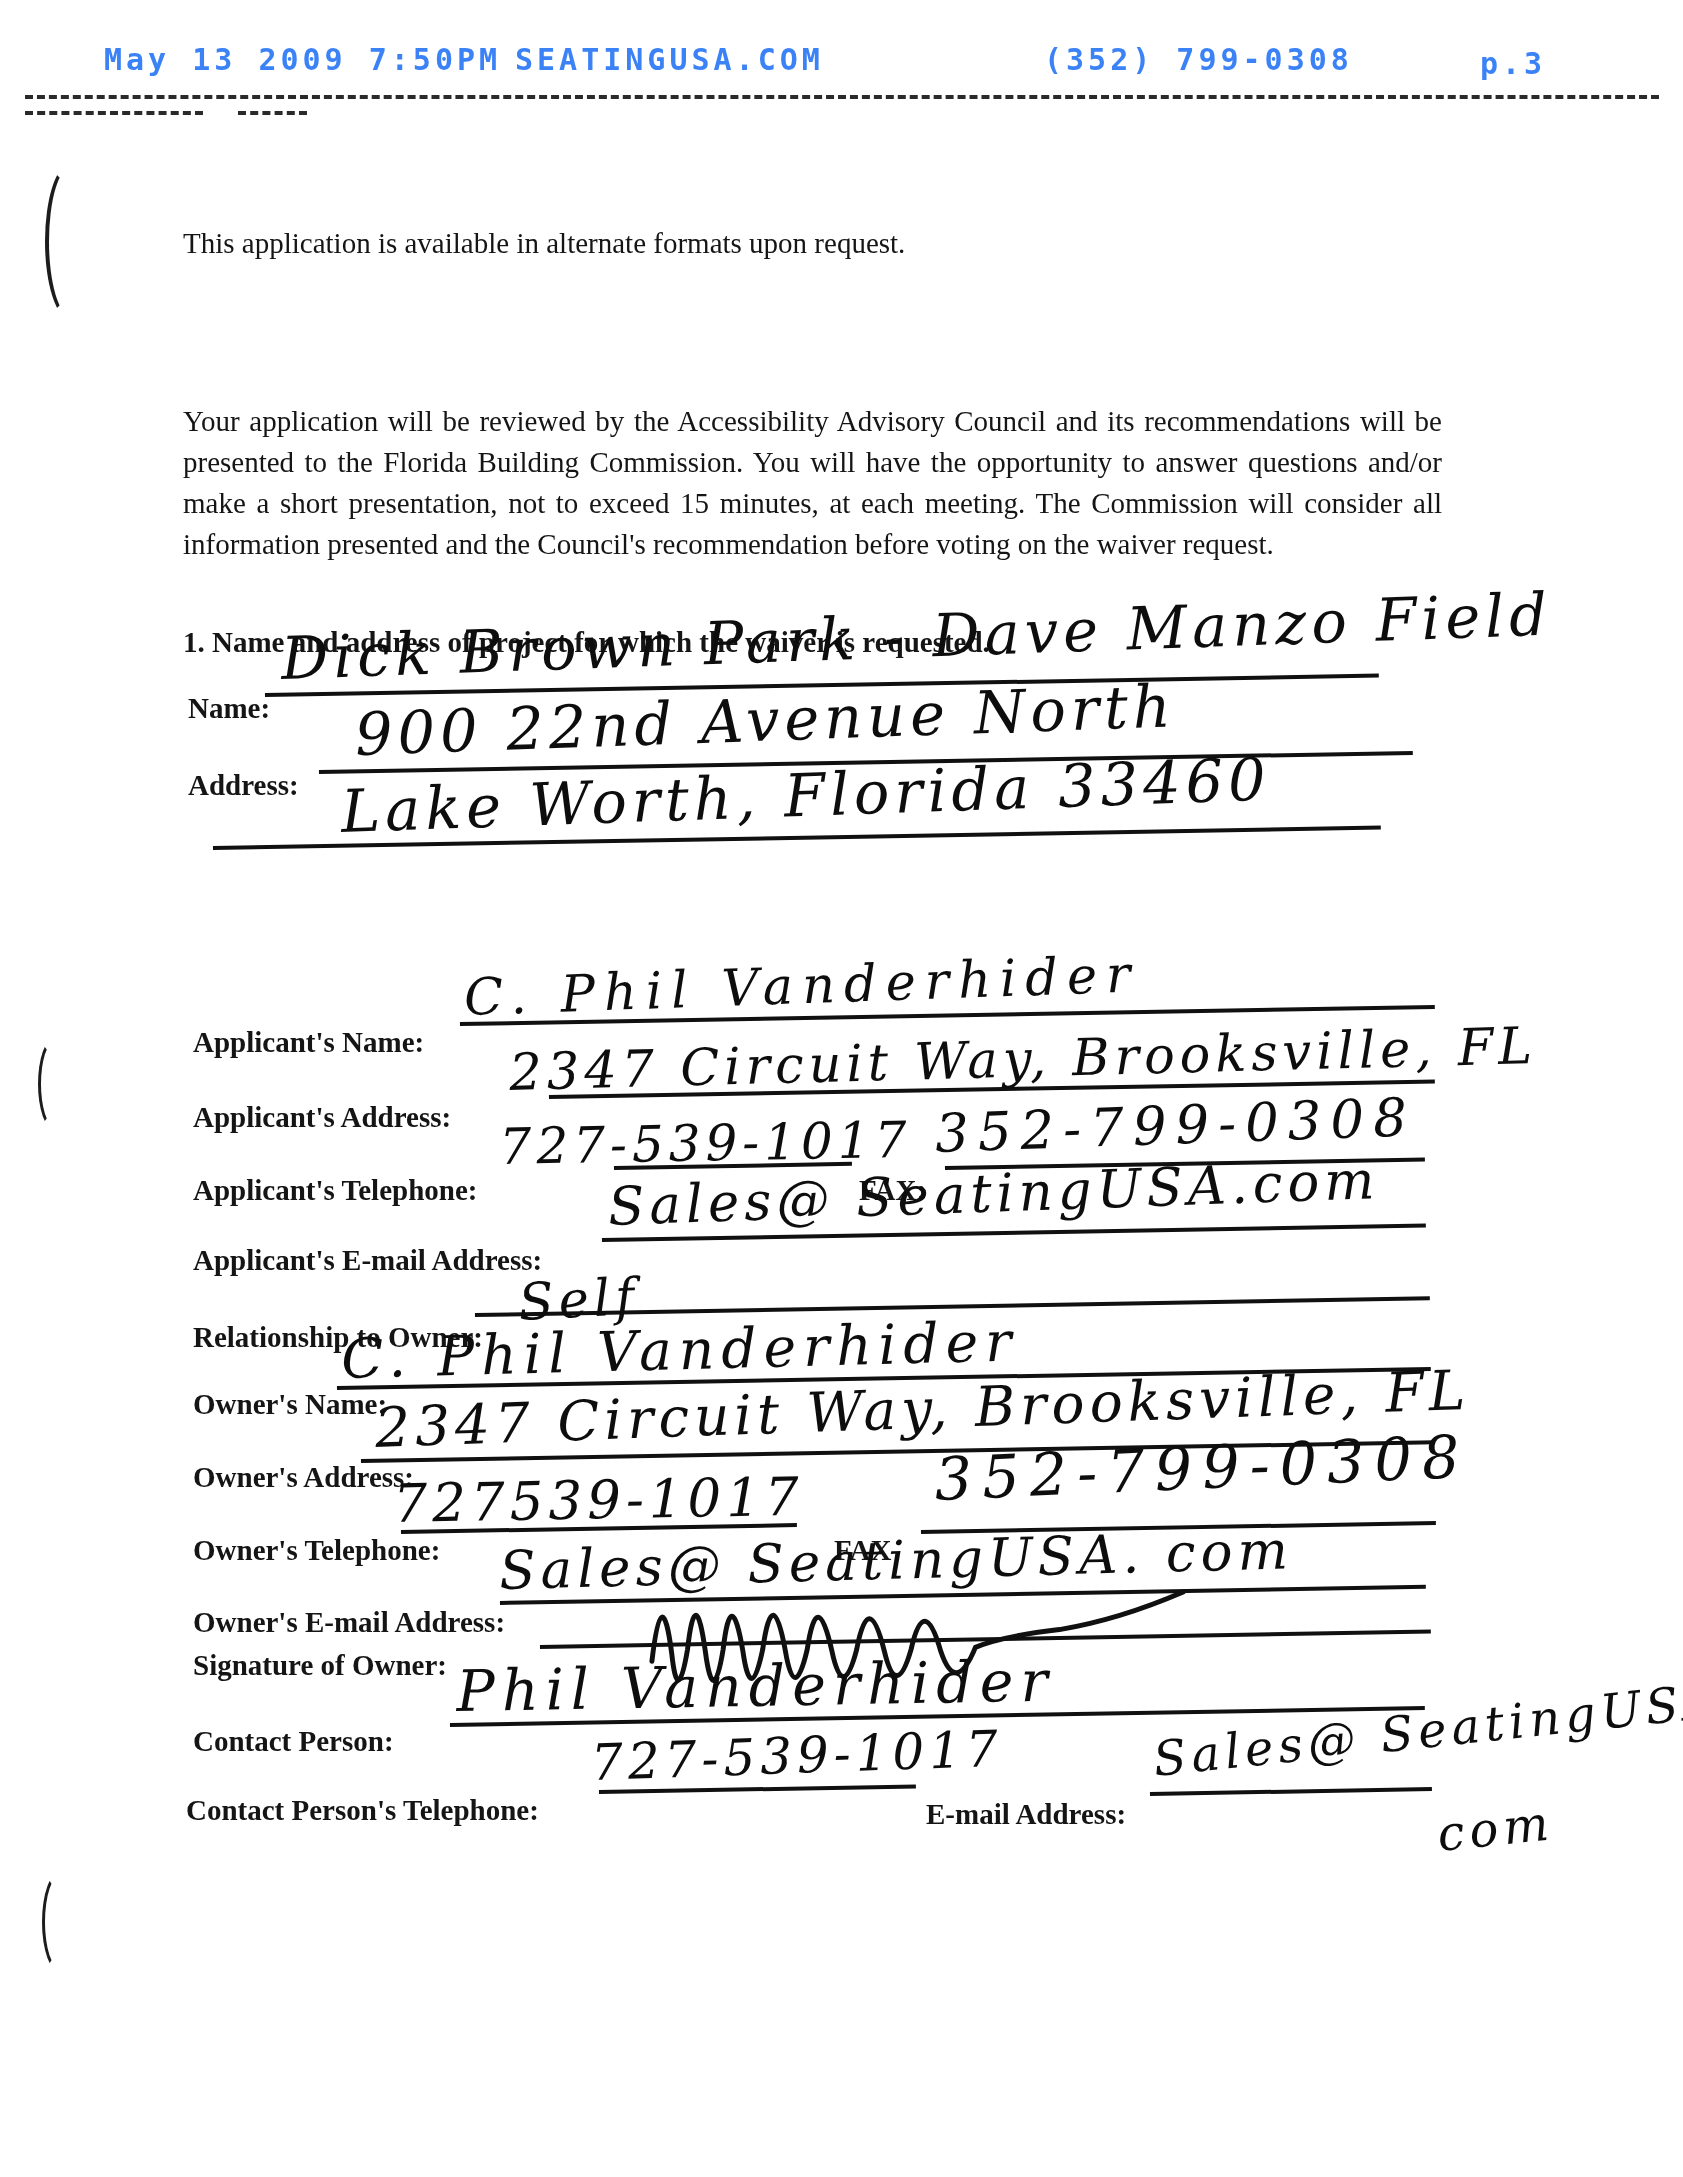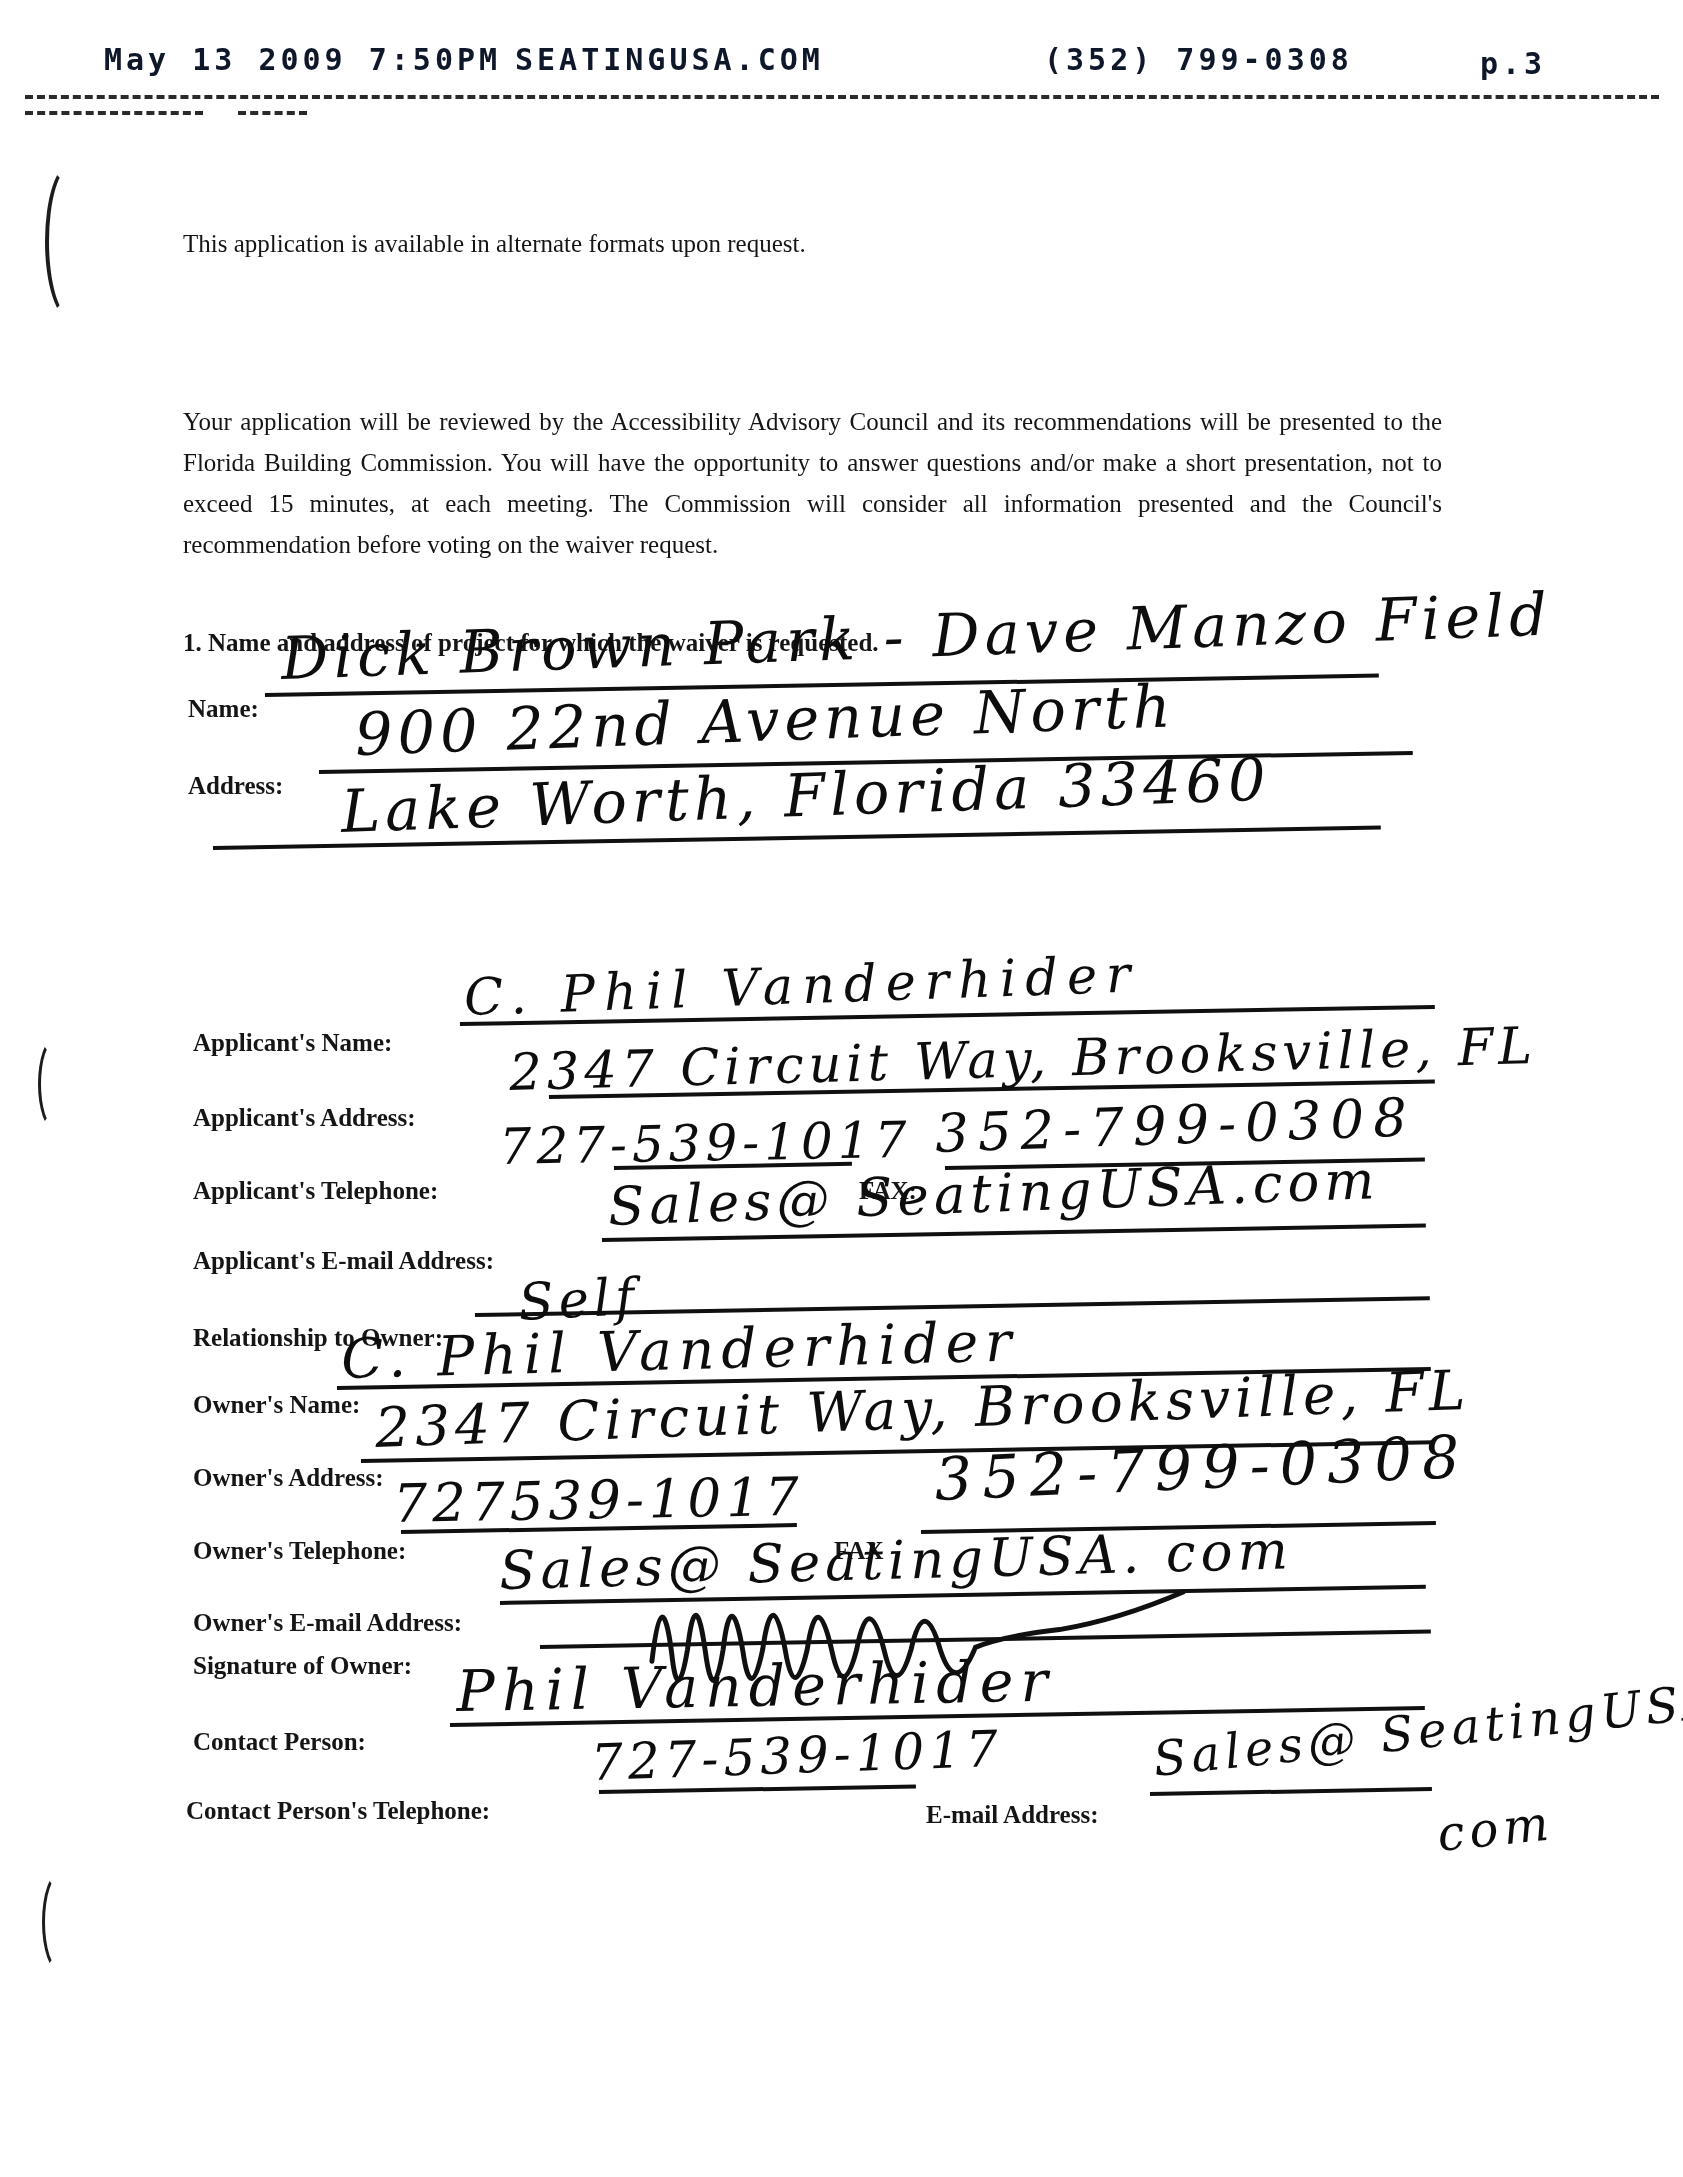--- a/index.html
+++ b/index.html
@@ -4,31 +4,31 @@
 <style>
   html,body { margin:0; padding:0; background:#e8e8e8; }
   .page {
     position:relative; width:1683px; height:2177px; margin:0 auto;
     background:#ffffff; overflow:hidden;
     font-family:"Liberation Serif", serif; color:#151515;
   }
   
   .fax {
     position:absolute; font-family:"DejaVu Sans Mono", monospace;
-    font-size:30px; font-weight:bold; letter-spacing:4px; color:#0f172a;
+    font-size:30px; font-weight:bold; letter-spacing:4px; color:#3b82f6;
     white-space:nowrap;
   }
   .fax-rule { position:absolute; border-top:4px dashed #2a2a2a; }
   
   .arc {
     position:absolute; border:4px solid transparent; border-left-color:#1c1c1c;
     border-radius:50%;
   }
   
-  .print { position:absolute; font-size:25px; line-height:41px; white-space:nowrap; }
+  .print { position:absolute; font-size:29px; line-height:41px; white-space:nowrap; }
   .bold  { font-weight:bold;text-align:center; }
   .wrap  { white-space:normal; }
   .title { text-align:center; font-weight:bold; font-size:31px; line-height:40px; letter-spacing:0.5px; }
   .para  { text-align:justify; }
   
   .uline { position:absolute; border-bottom:4px solid #101010; transform-origin:left bottom; }
   
   .hand {
     position:absolute; font-family:"DejaVu Serif", serif; font-style:italic;
     color:#0d0d0d; white-space:nowrap; letter-spacing:5px;

